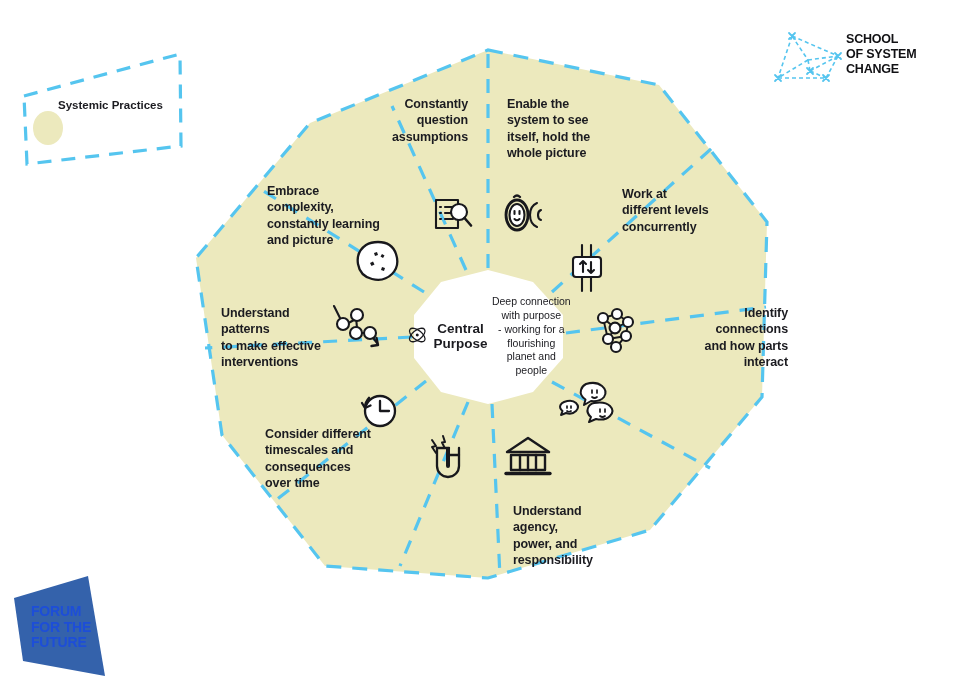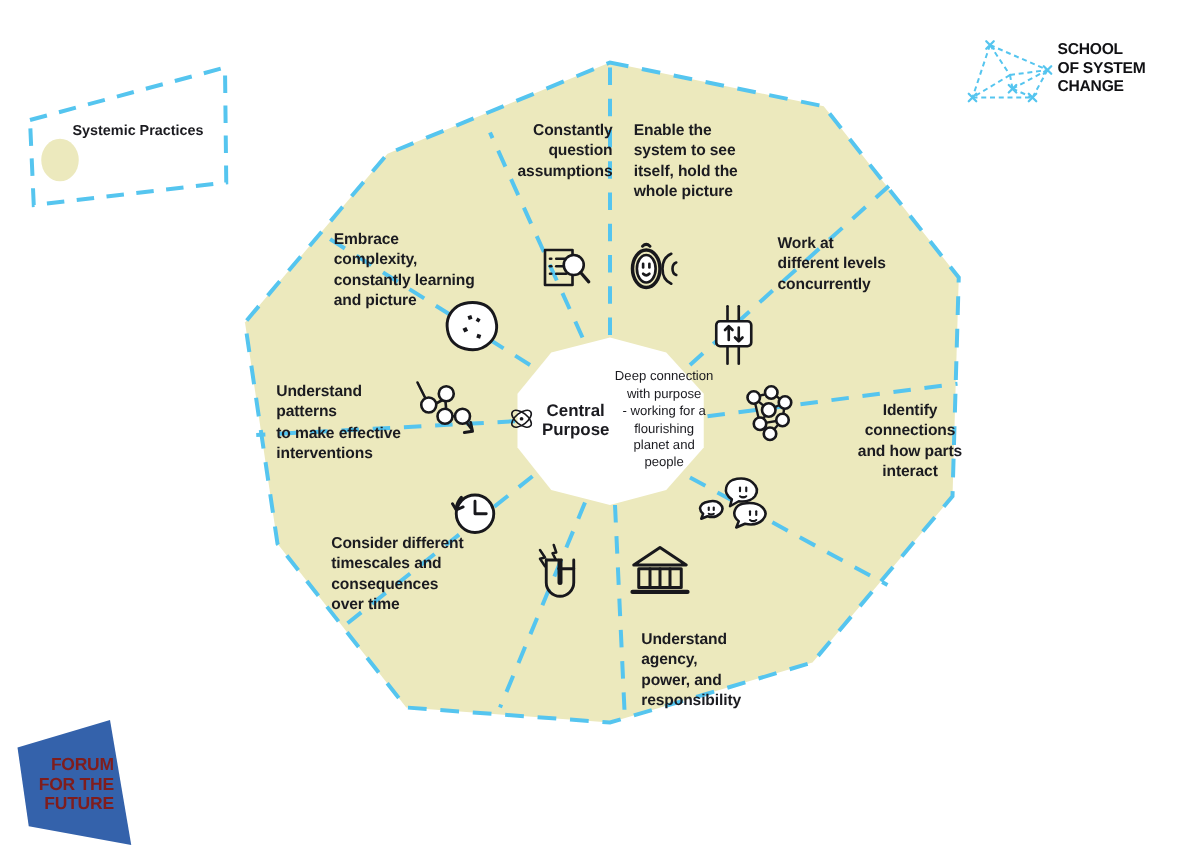--- a/index.html
+++ b/index.html
@@ -48,21 +48,21 @@
     position:absolute;left:846px;top:32px;
     font-size:12.5px;font-weight:bold;line-height:1.19;
     letter-spacing:-0.2px;color:#111114;white-space:pre-line;
   }
 
   
   #fff-logo{position:absolute;left:0px;top:576px;width:120px;height:100px;}
   #fff-wordmark{
     position:absolute;left:31px;top:604px;
     font-size:14px;font-weight:bold;line-height:1.12;
-    letter-spacing:-0.2px;color:#7f1d1d;white-space:pre-line;text-align:right;
+    letter-spacing:-0.2px;color:#1d4ed8;white-space:pre-line;
   }
   .icon-svg{position:absolute;}
 </style>
 </head>
 <body>
 
 <div id="diagram-root">
 
   <svg id="wheel-svg" viewBox="0 0 958 676">
     <defs></defs>
@@ -80,34 +80,34 @@
       <line x1="552" y1="382" x2="710" y2="468"></line>
       <line x1="492" y1="404" x2="500" y2="577"></line>
       <line x1="468" y1="402" x2="400" y2="566"></line>
       <line x1="426" y1="381" x2="270" y2="505"></line>
       <line x1="412" y1="337" x2="205" y2="348"></line>
       <line x1="424" y1="292" x2="262" y2="190"></line>
       <line x1="466" y1="270" x2="392" y2="106"></line>
     </g>
   </svg>
 
-  <div class="seg-label" style="left:380px;top:96px;width:110px;text-align:right;">Constantly
+  <div class="seg-label" style="left:358px;top:96px;width:110px;text-align:right;">Constantly
 question
 assumptions</div>
 
   <div class="seg-label" style="left:507px;top:96px;width:120px;text-align:left;">Enable the
 system to see
 itself, hold the
 whole picture</div>
 
   <div class="seg-label" style="left:622px;top:186px;width:120px;text-align:left;">Work at
 different levels
 concurrently</div>
 
-  <div class="seg-label" style="left:668px;top:320px;width:120px;text-align:center;">Identify
+  <div class="seg-label" style="left:668px;top:305px;width:120px;text-align:right;">Identify
 connections
 and how parts
 interact</div>
 
 
   <div class="seg-label" style="left:513px;top:503px;width:130px;text-align:left;">Understand
 agency,
 power, and
 responsibility</div>
 

